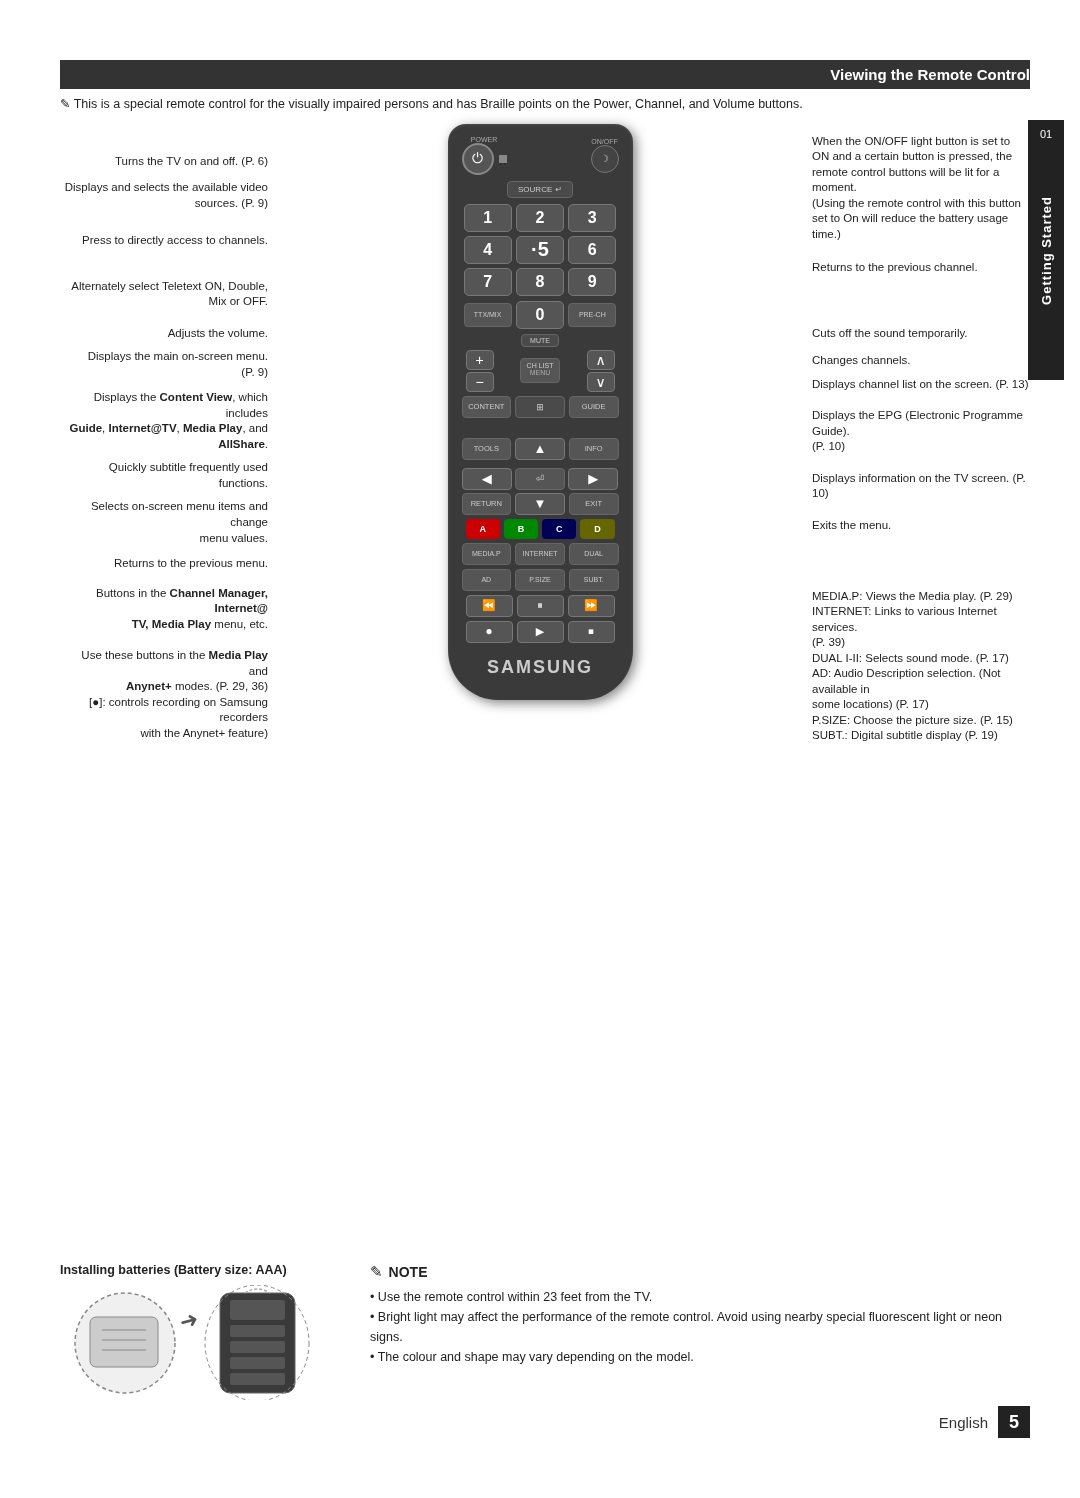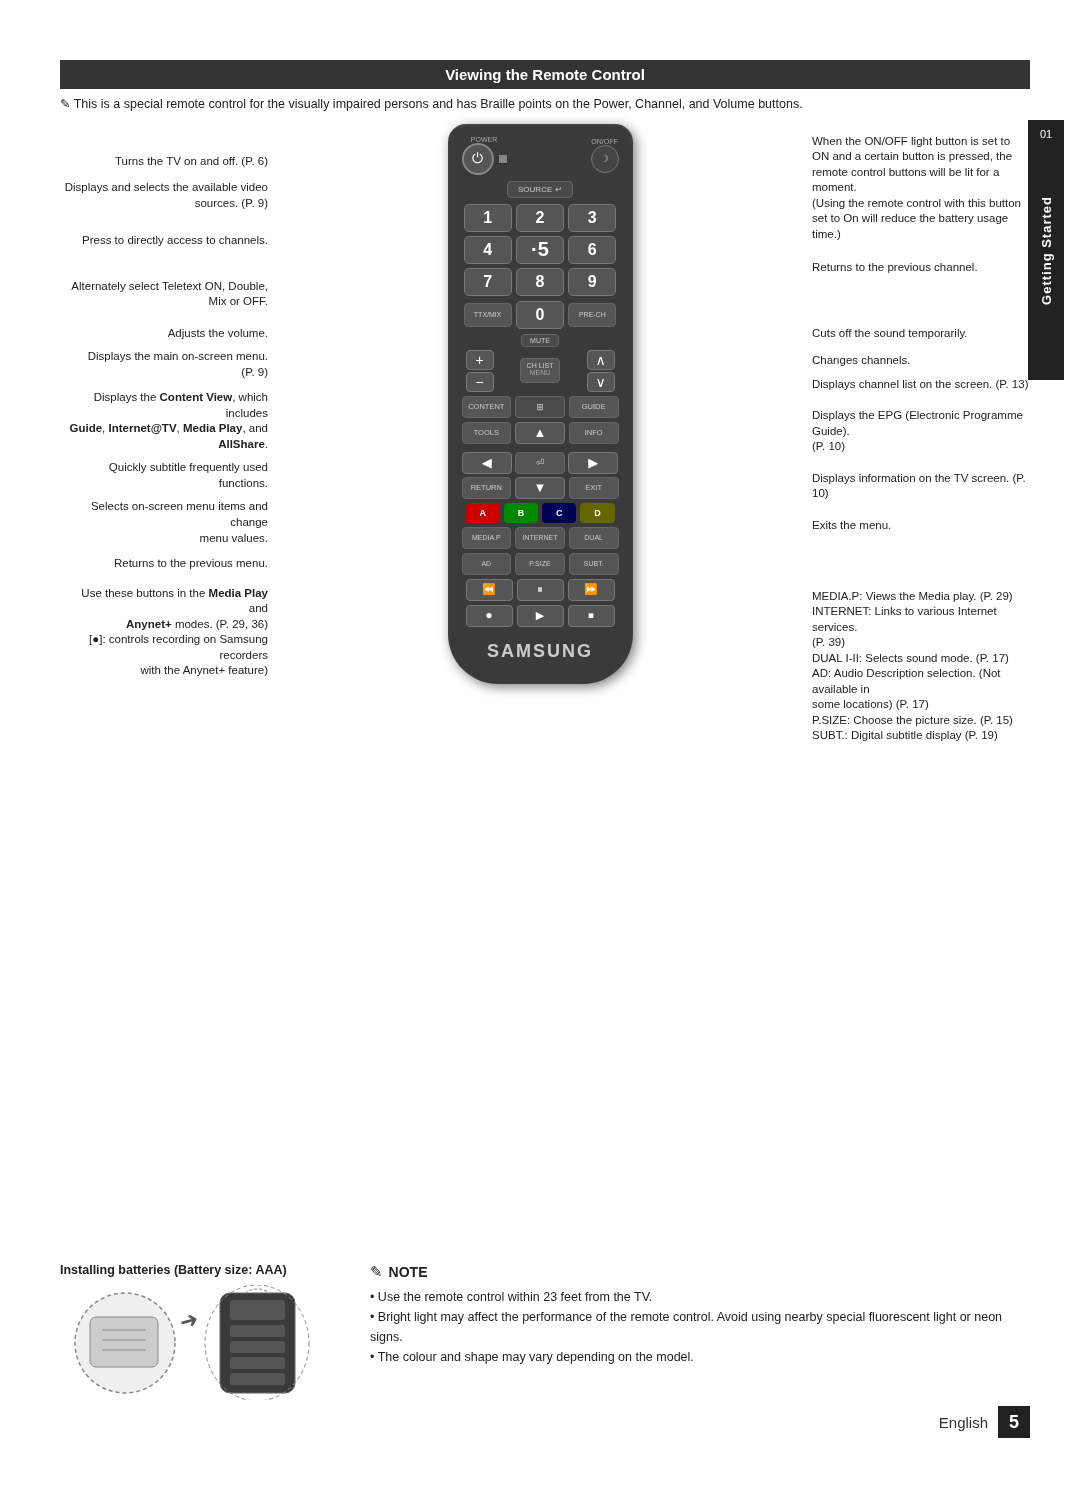--- a/index.html
+++ b/index.html
@@ -70,24 +70,24 @@
     }
 
     
     .title-bar {
       position: absolute;
       top: 60px;
       left: 60px;
       right: 50px;
       background: #333;
       color: #fff;
-      text-align: center;
+      text-align: right;
       font-size: 15px;
       font-weight: bold;
-      padding: 6px 8px;
+      padding: 6px 0;
     }
 
     
     .main-content {
       position: absolute;
       top: 95px;
       left: 60px;
       right: 50px;
       bottom: 100px;
     }
@@ -336,21 +336,21 @@
       color: #aaa;
       font-size: 7px;
       margin-bottom: 3px;
     }
 
     
     .content-guide-row {
       display: grid;
       grid-template-columns: 1fr 1fr 1fr;
       gap: 4px;
-      margin-bottom: 0;
+      margin-bottom: 16px;
       padding: 0 4px;
     }
     .content-btn, .guide-btn {
       background: #555;
       border-radius: 4px;
       height: 22px;
       display: flex;
       align-items: center;
       justify-content: center;
       color: #ccc;
@@ -577,20 +577,21 @@
       <div class="lbl">Turns the TV on and off. (P. 6)</div>
       <div class="lbl" style="margin-bottom:22px;">Displays and selects the available video<br>sources. (P. 9)</div>
       <div class="lbl" style="margin-bottom:30px;">Press to directly access to channels.</div>
       <div class="lbl" style="margin-bottom:16px;text-align:right;">Alternately select Teletext ON, Double,<br>Mix or OFF.</div>
       <div class="lbl" style="margin-bottom:8px;">Adjusts the volume.</div>
       <div class="lbl" style="margin-bottom:10px;">Displays the main on-screen menu.<br>(P. 9)</div>
       <div class="lbl" style="margin-bottom:8px;">Displays the <strong>Content View</strong>, which includes<br><strong>Guide</strong>, <strong>Internet@TV</strong>, <strong>Media Play</strong>, and <strong>AllShare</strong>.</div>
       <div class="lbl" style="margin-bottom:8px;">Quickly subtitle frequently used functions.</div>
       <div class="lbl" style="margin-bottom:10px;">Selects on-screen menu items and change<br>menu values.</div>
       <div class="lbl" style="margin-bottom:14px;">Returns to the previous menu.</div>
+      <div class="lbl" style="margin-bottom:16px;">Buttons in the <strong>Channel Manager, Internet@<br>TV, Media Play</strong> menu, etc.</div>
       <div class="lbl">Use these buttons in the <strong>Media Play</strong> and<br><strong>Anynet+</strong> modes. (P. 29, 36)<br>[●]: controls recording on Samsung recorders<br>with the Anynet+ feature)</div>
     </div>
 
     <div class="remote-container">
       <div class="remote">
 
         <div class="remote-top-row">
           <div style="text-align:left;">
             <div class="remote-label-small">POWER</div>
             <div style="display:flex;gap:5px;align-items:center;">

